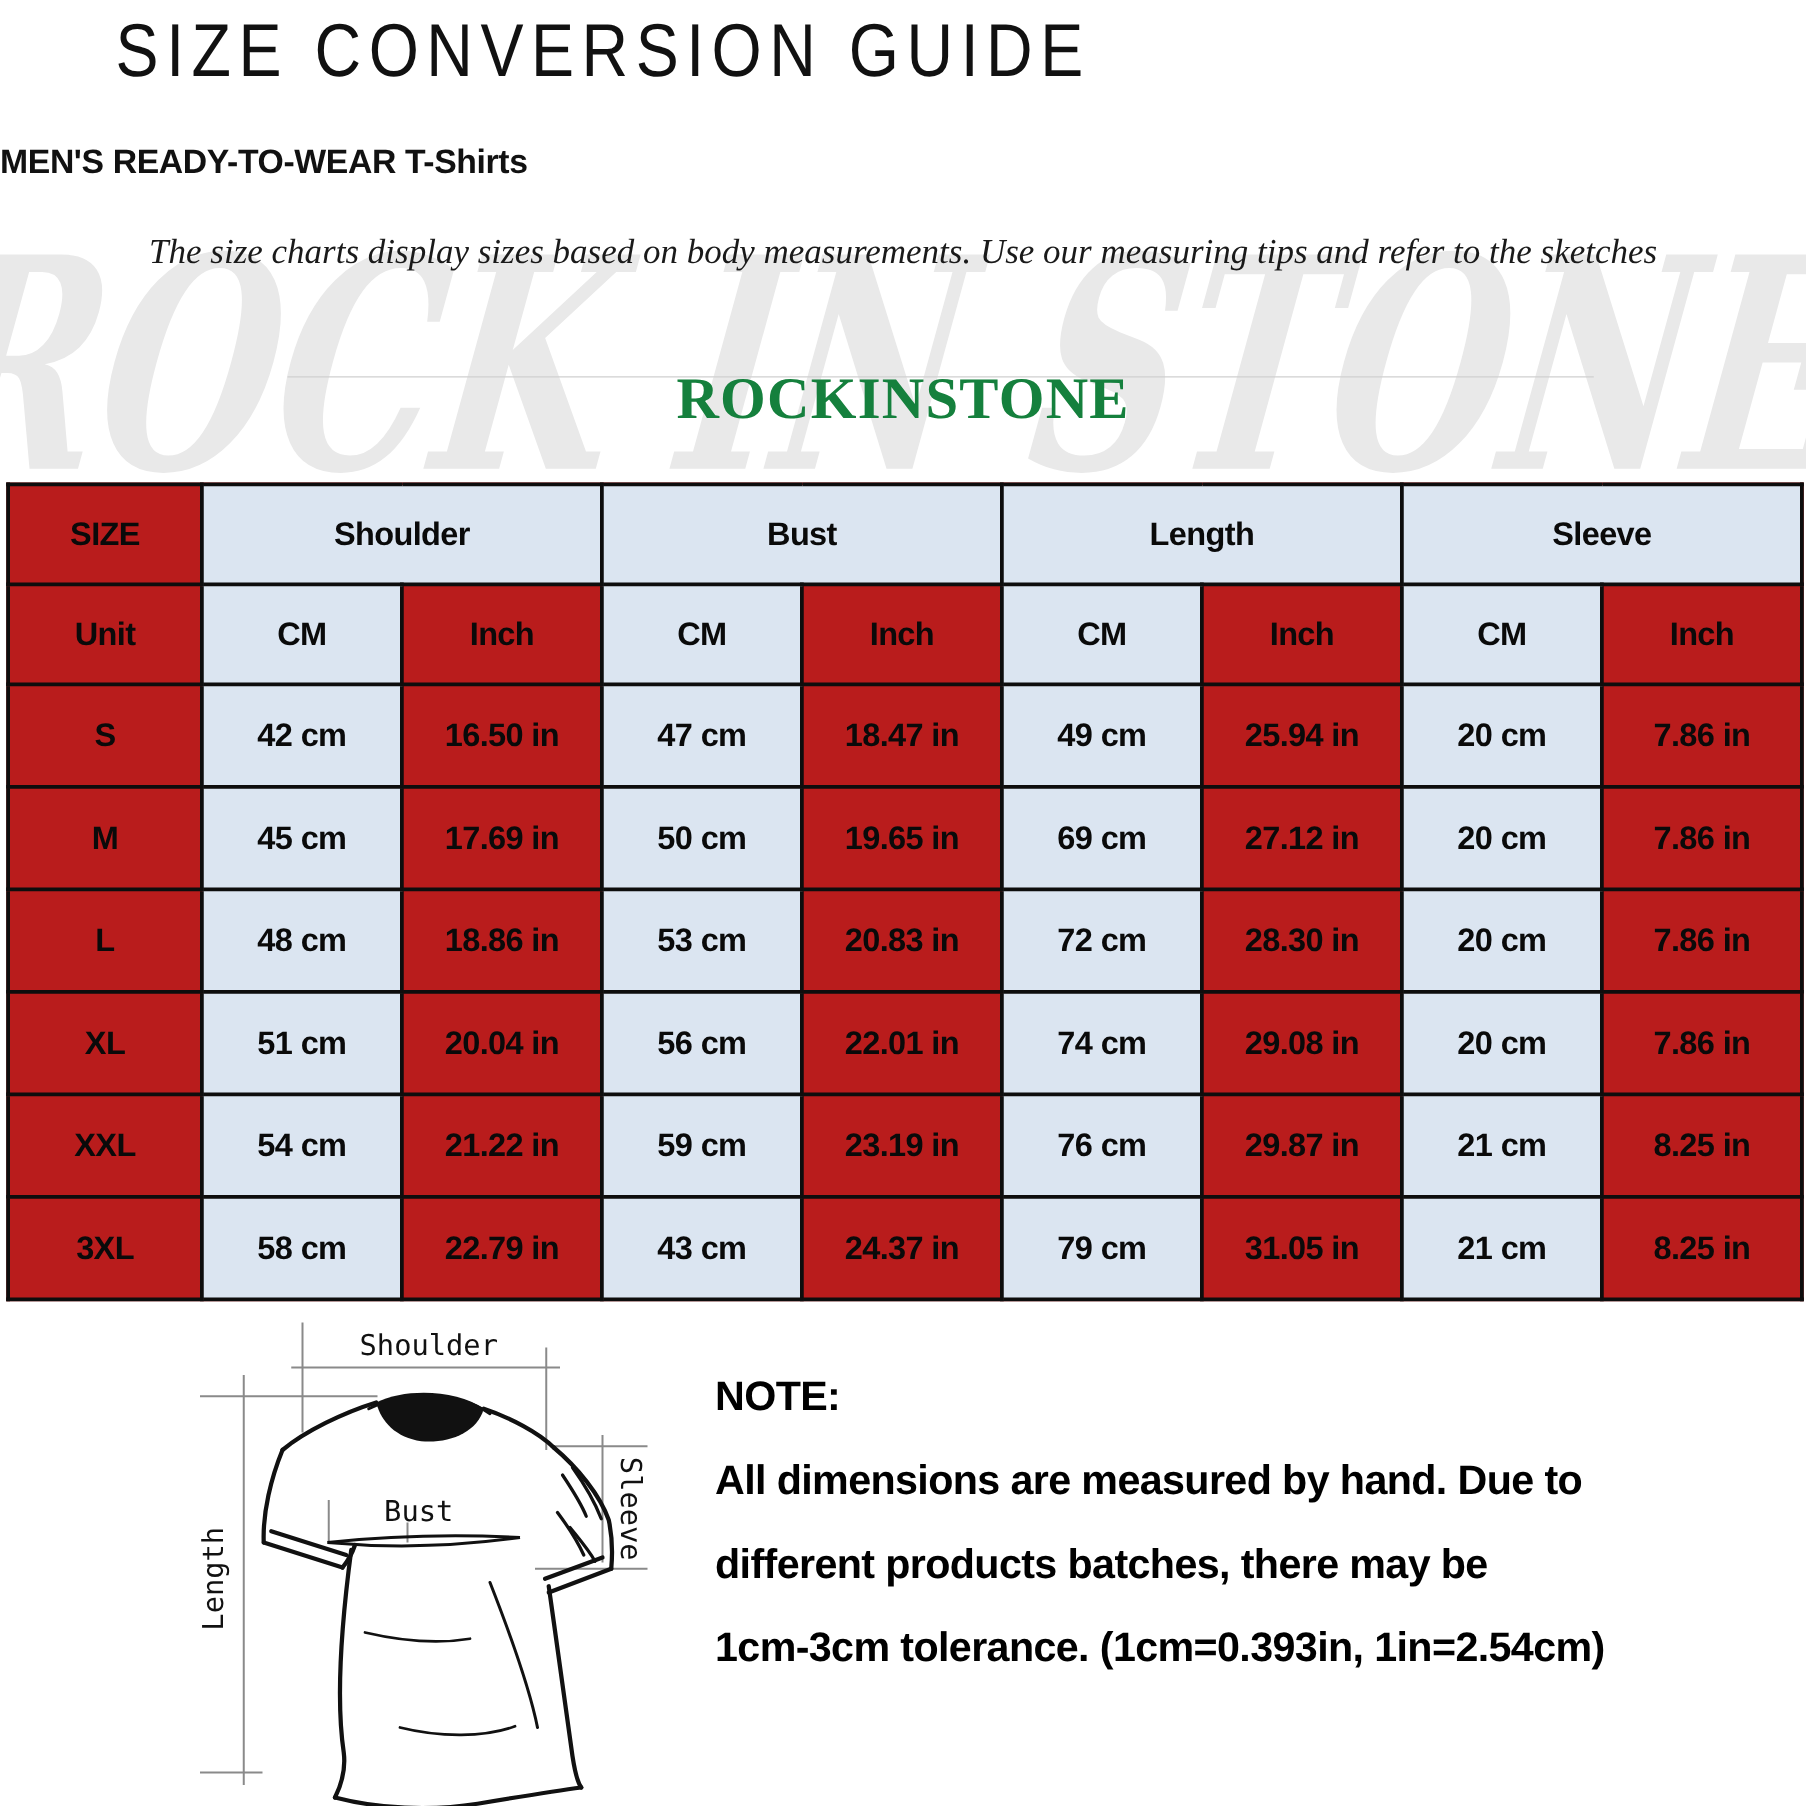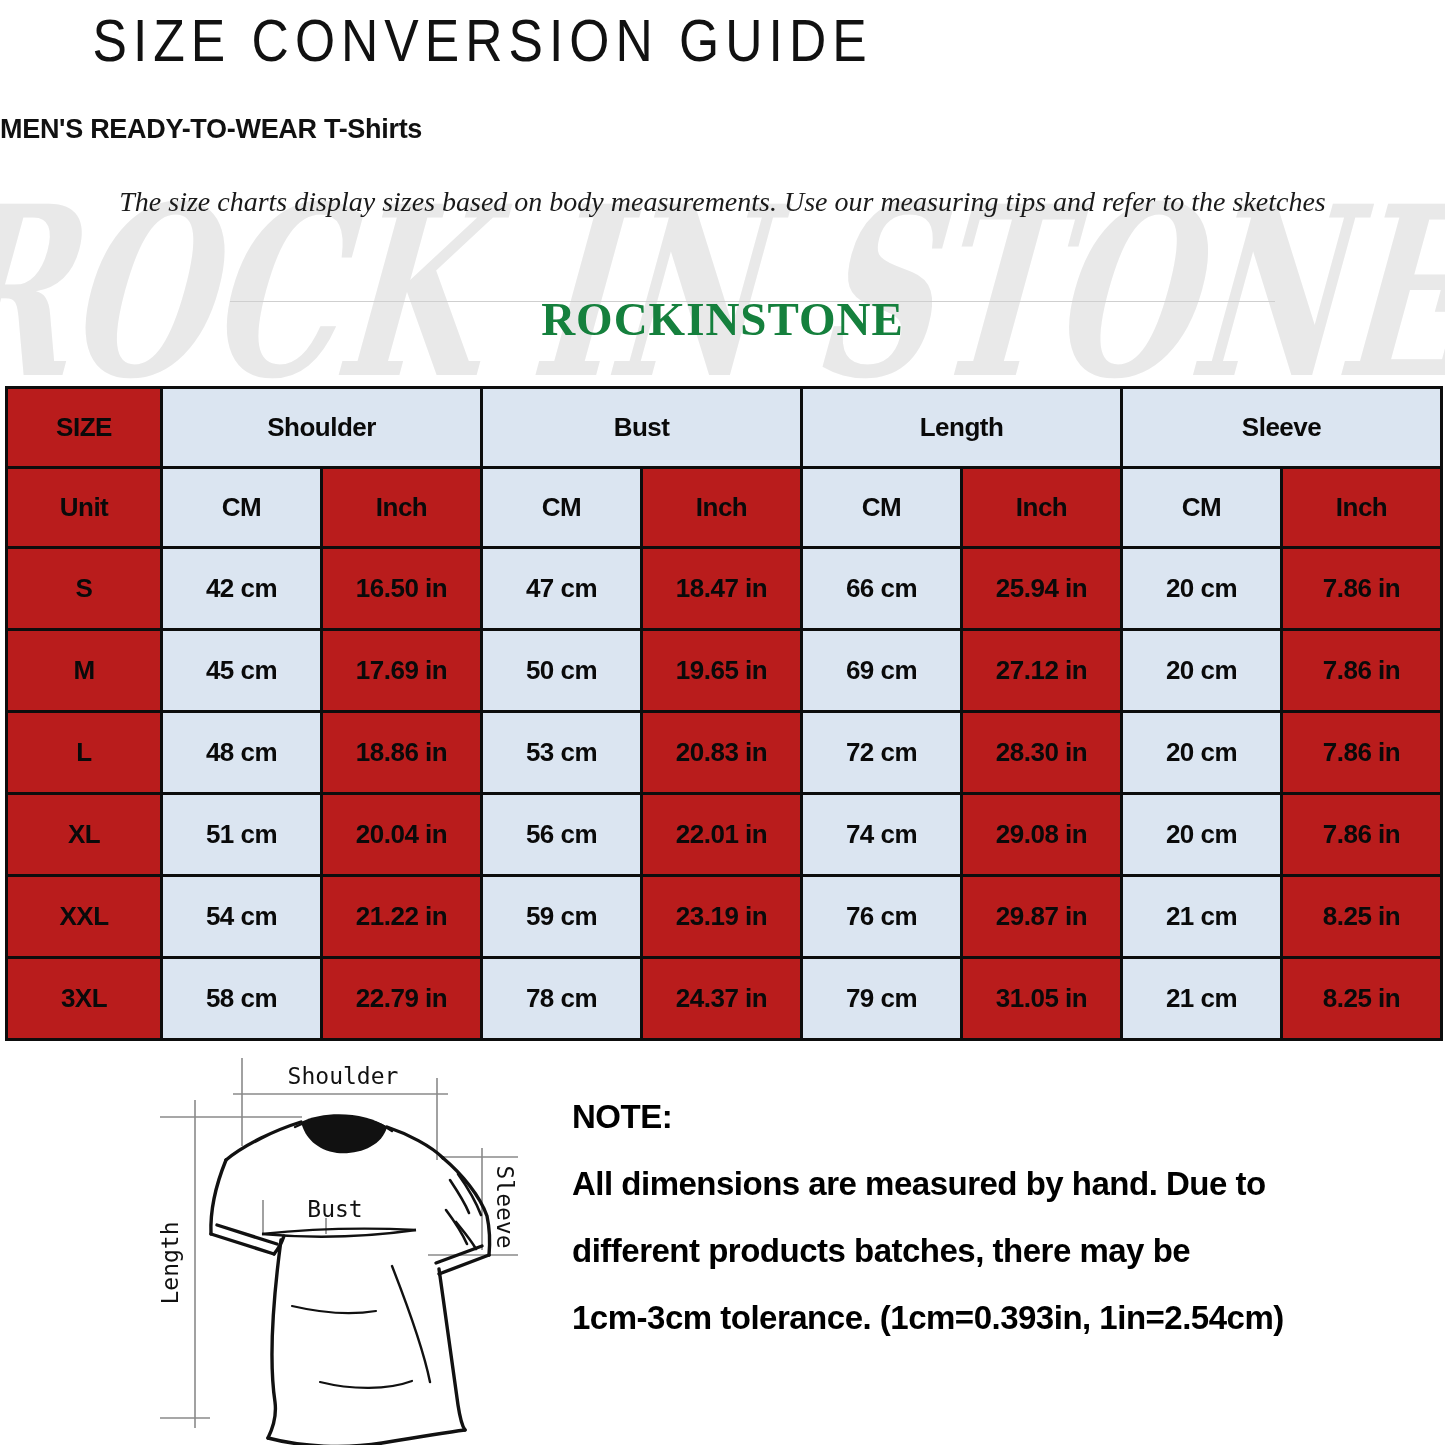--- a/index.html
+++ b/index.html
@@ -84,21 +84,21 @@
         <td>Inch</td>
         <td class="blue">CM</td>
         <td>Inch</td>
       </tr>
       <tr class="data-row">
         <td>S</td>
         <td class="blue">42 cm</td>
         <td>16.50 in</td>
         <td class="blue">47 cm</td>
         <td>18.47 in</td>
-        <td class="blue">66 cm</td>
+        <td class="blue">49 cm</td>
         <td>25.94 in</td>
         <td class="blue">20 cm</td>
         <td>7.86 in</td>
       </tr>
       <tr class="data-row">
         <td>M</td>
         <td class="blue">45 cm</td>
         <td>17.69 in</td>
         <td class="blue">50 cm</td>
         <td>19.65 in</td>
@@ -137,21 +137,21 @@
         <td>23.19 in</td>
         <td class="blue">76 cm</td>
         <td>29.87 in</td>
         <td class="blue">21 cm</td>
         <td>8.25 in</td>
       </tr>
       <tr class="data-row">
         <td>3XL</td>
         <td class="blue">58 cm</td>
         <td>22.79 in</td>
-        <td class="blue">78 cm</td>
+        <td class="blue">43 cm</td>
         <td>24.37 in</td>
         <td class="blue">79 cm</td>
         <td>31.05 in</td>
         <td class="blue">21 cm</td>
         <td>8.25 in</td>
       </tr>
     </tbody>
   </table>
 
   <svg class="diagram" width="460" height="400" viewBox="0 0 460 400">

